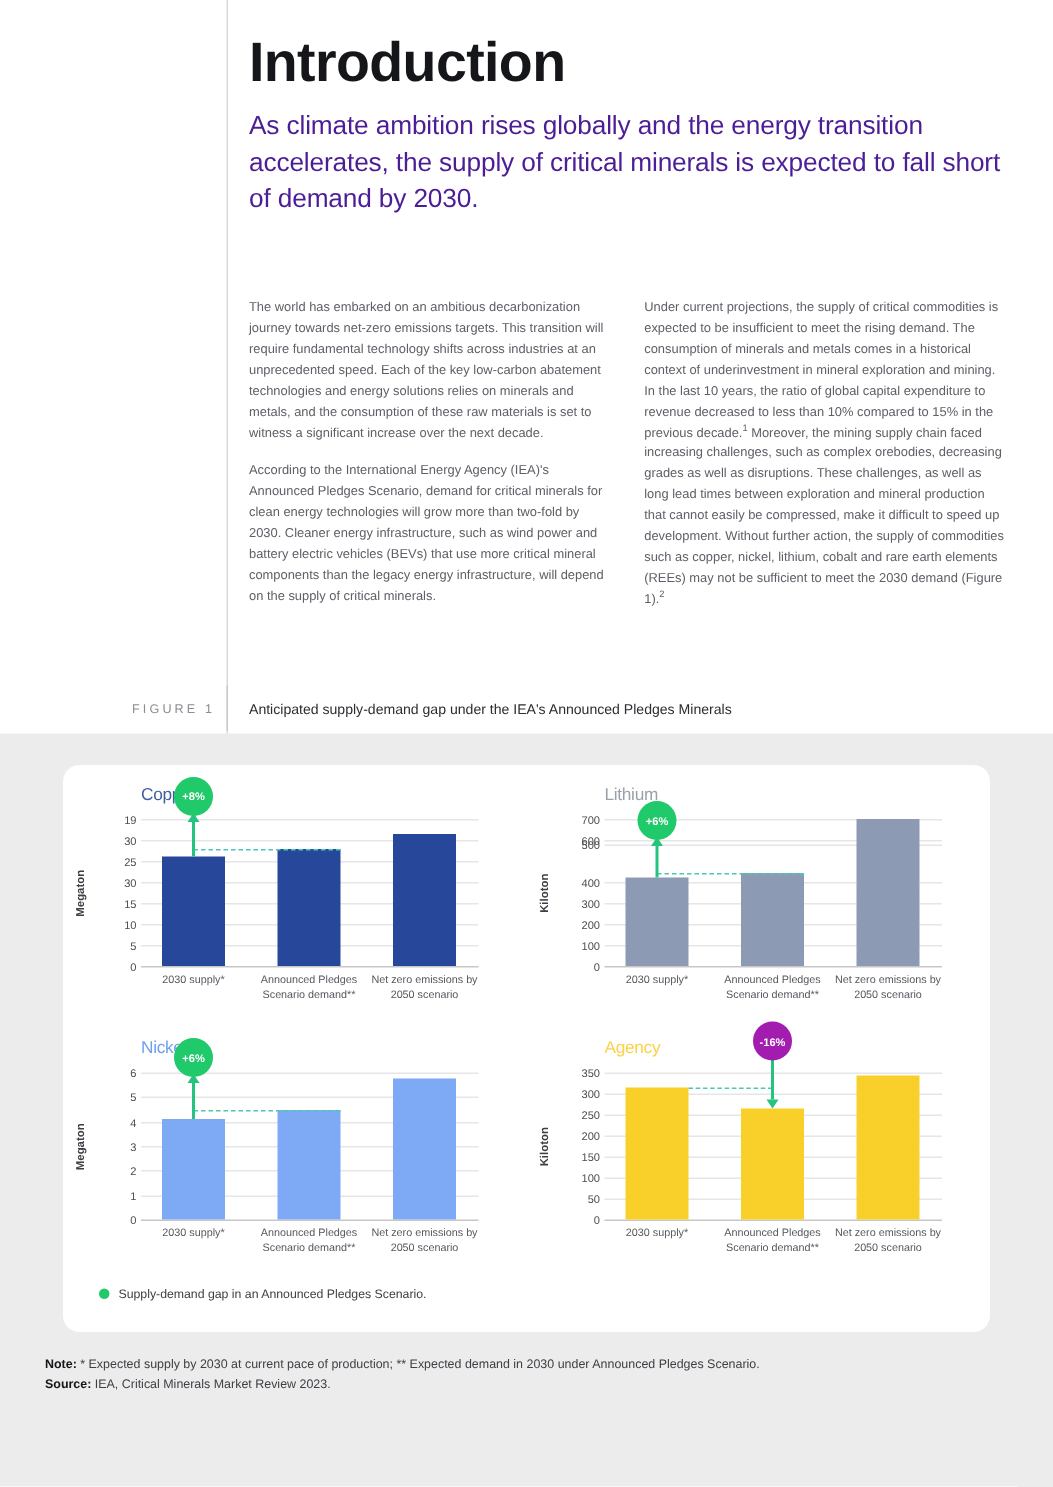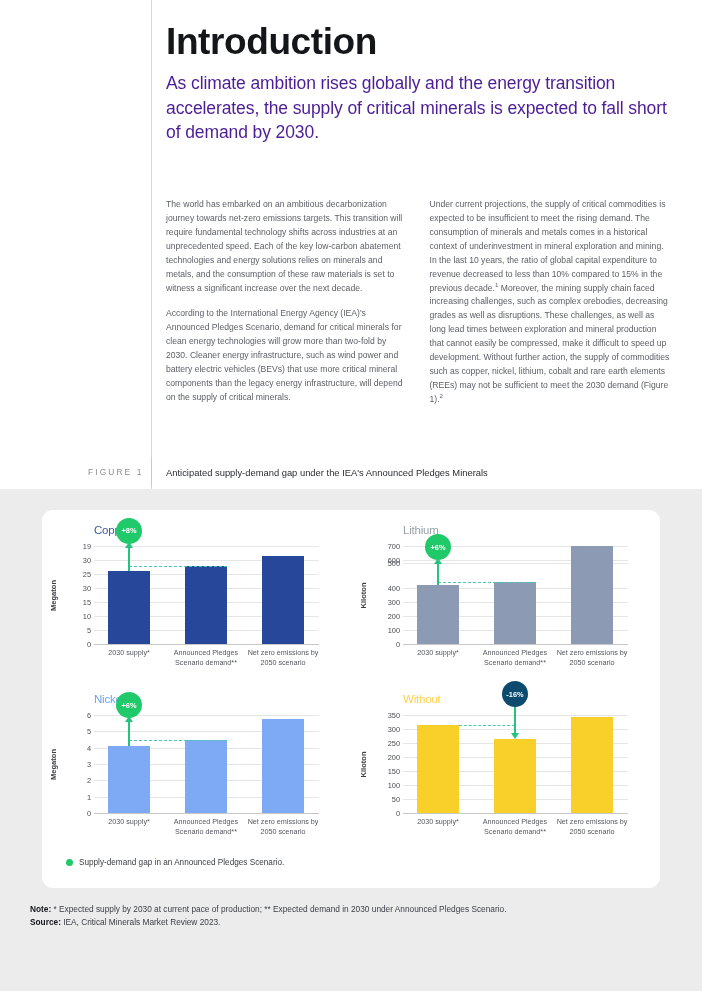--- a/index.html
+++ b/index.html
@@ -483,21 +483,21 @@
             <div class="arrow-head-up" style="left: 30.5px; top: 1.31667px;"></div>
             <div class="badge" style="background: rgb(32, 201, 106); left: 22px; top: -22.6833px;">+6%</div>
           </div>
           <div class="cat-labels">
             <div class="cat c0">2030 supply*</div>
             <div class="cat c1">Announced Pledges Scenario demand**</div>
             <div class="cat c2">Net zero emissions by 2050 scenario</div>
           </div>
         </div>
         <div class="panel">
-          <div class="panel-title" style="color: rgb(251, 209, 74);">Without</div>
+          <div class="panel-title" style="color: rgb(251, 209, 74);">Agency</div>
           <div class="axis-label">
             <span>Kiloton</span>
           </div>
           <div class="plot">
             <div class="ticks">
               <div class="tick axis0" style="top: 98px;">
                 <span class="tick-text">0</span>
               </div>
               <div class="tick" style="top: 84px;">
                 <span class="tick-text">50</span>
@@ -522,21 +522,21 @@
               </div>
             </div>
             <div class="bars">
               <div class="bar b0" style="height: 87.64px; background: rgb(249, 208, 41);"></div>
               <div class="bar b1" style="height: 74.2px; background: rgb(249, 208, 41);"></div>
               <div class="bar b2" style="height: 96.04px; background: rgb(249, 208, 41);"></div>
             </div>
             <div class="gap-line" style="top: 10.36px; left: 56px; width: 56px;"></div>
             <div class="gap-stem" style="left: 111.25px; top: -9.64px; height: 27.44px;"></div>
             <div class="arrow-head-down" style="left: 107.5px; top: 17.8px;"></div>
-            <div class="badge" style="background: #0c4a6e; left: 99px; top: -33.64px;">-16%</div>
+            <div class="badge" style="background: #a21caf; left: 99px; top: -33.64px;">-16%</div>
           </div>
           <div class="cat-labels">
             <div class="cat c0">2030 supply*</div>
             <div class="cat c1">Announced Pledges Scenario demand**</div>
             <div class="cat c2">Net zero emissions by 2050 scenario</div>
           </div>
         </div>
       </div>
 
     <div id="chart-legend">

